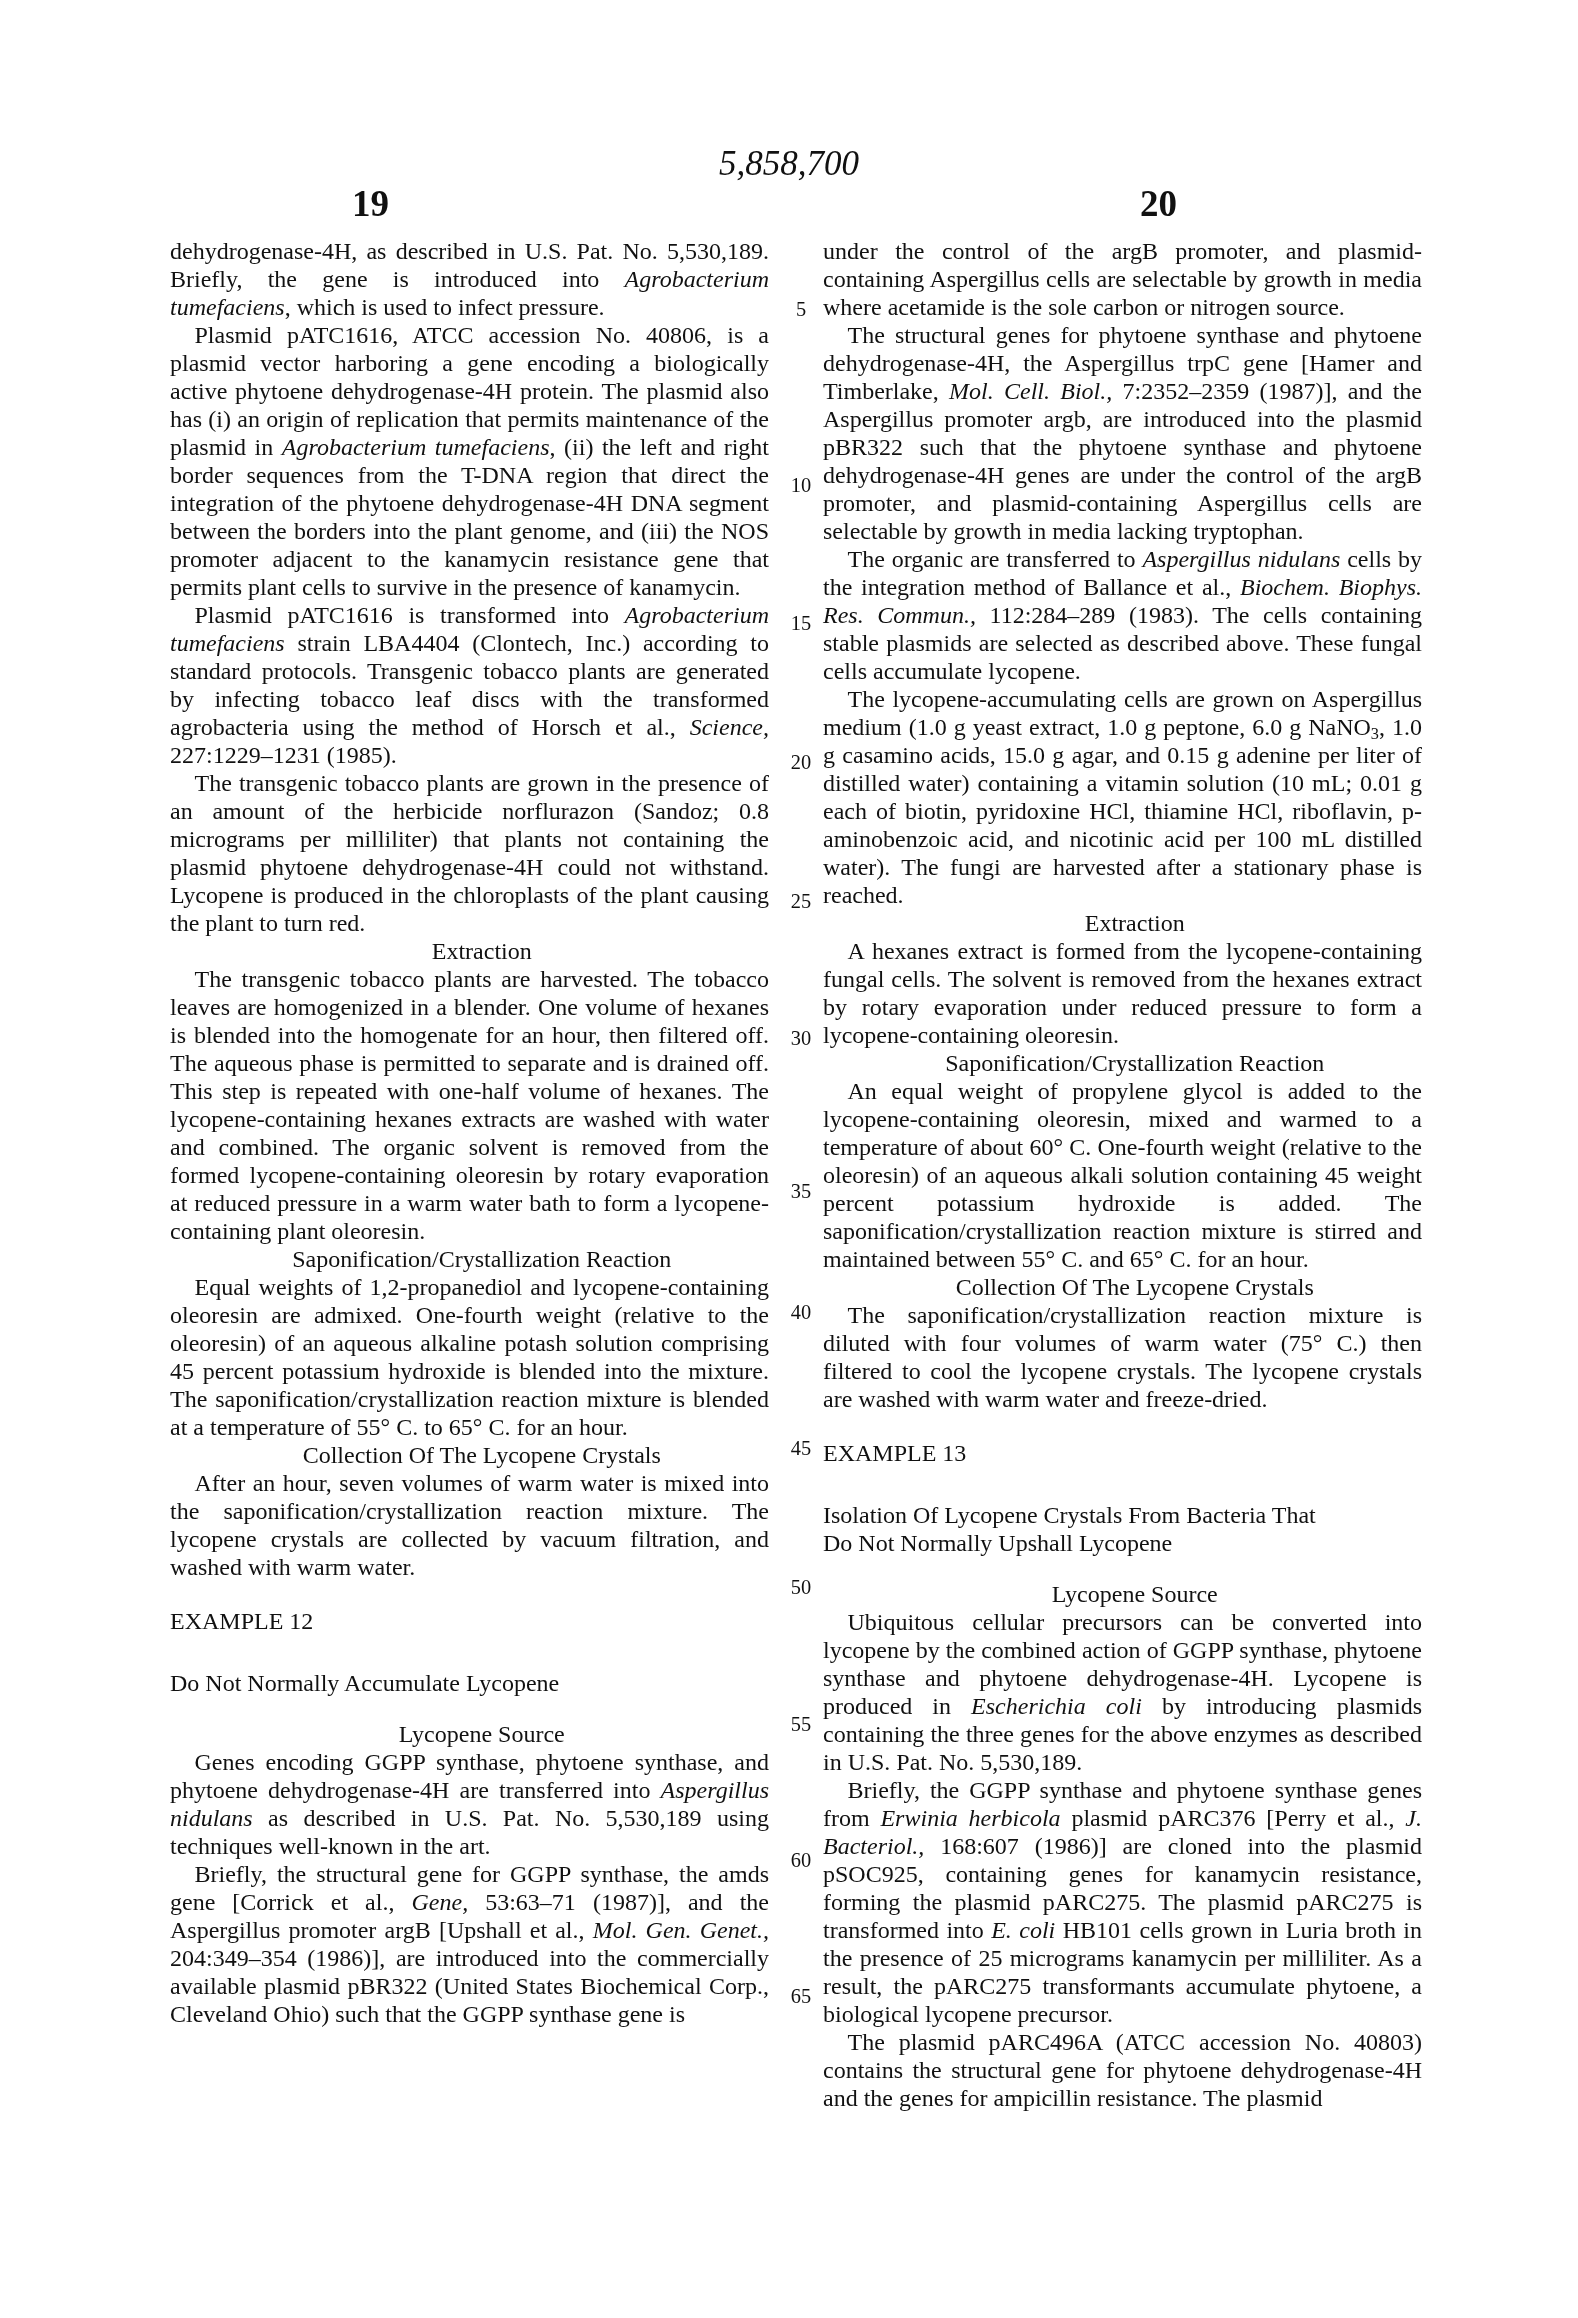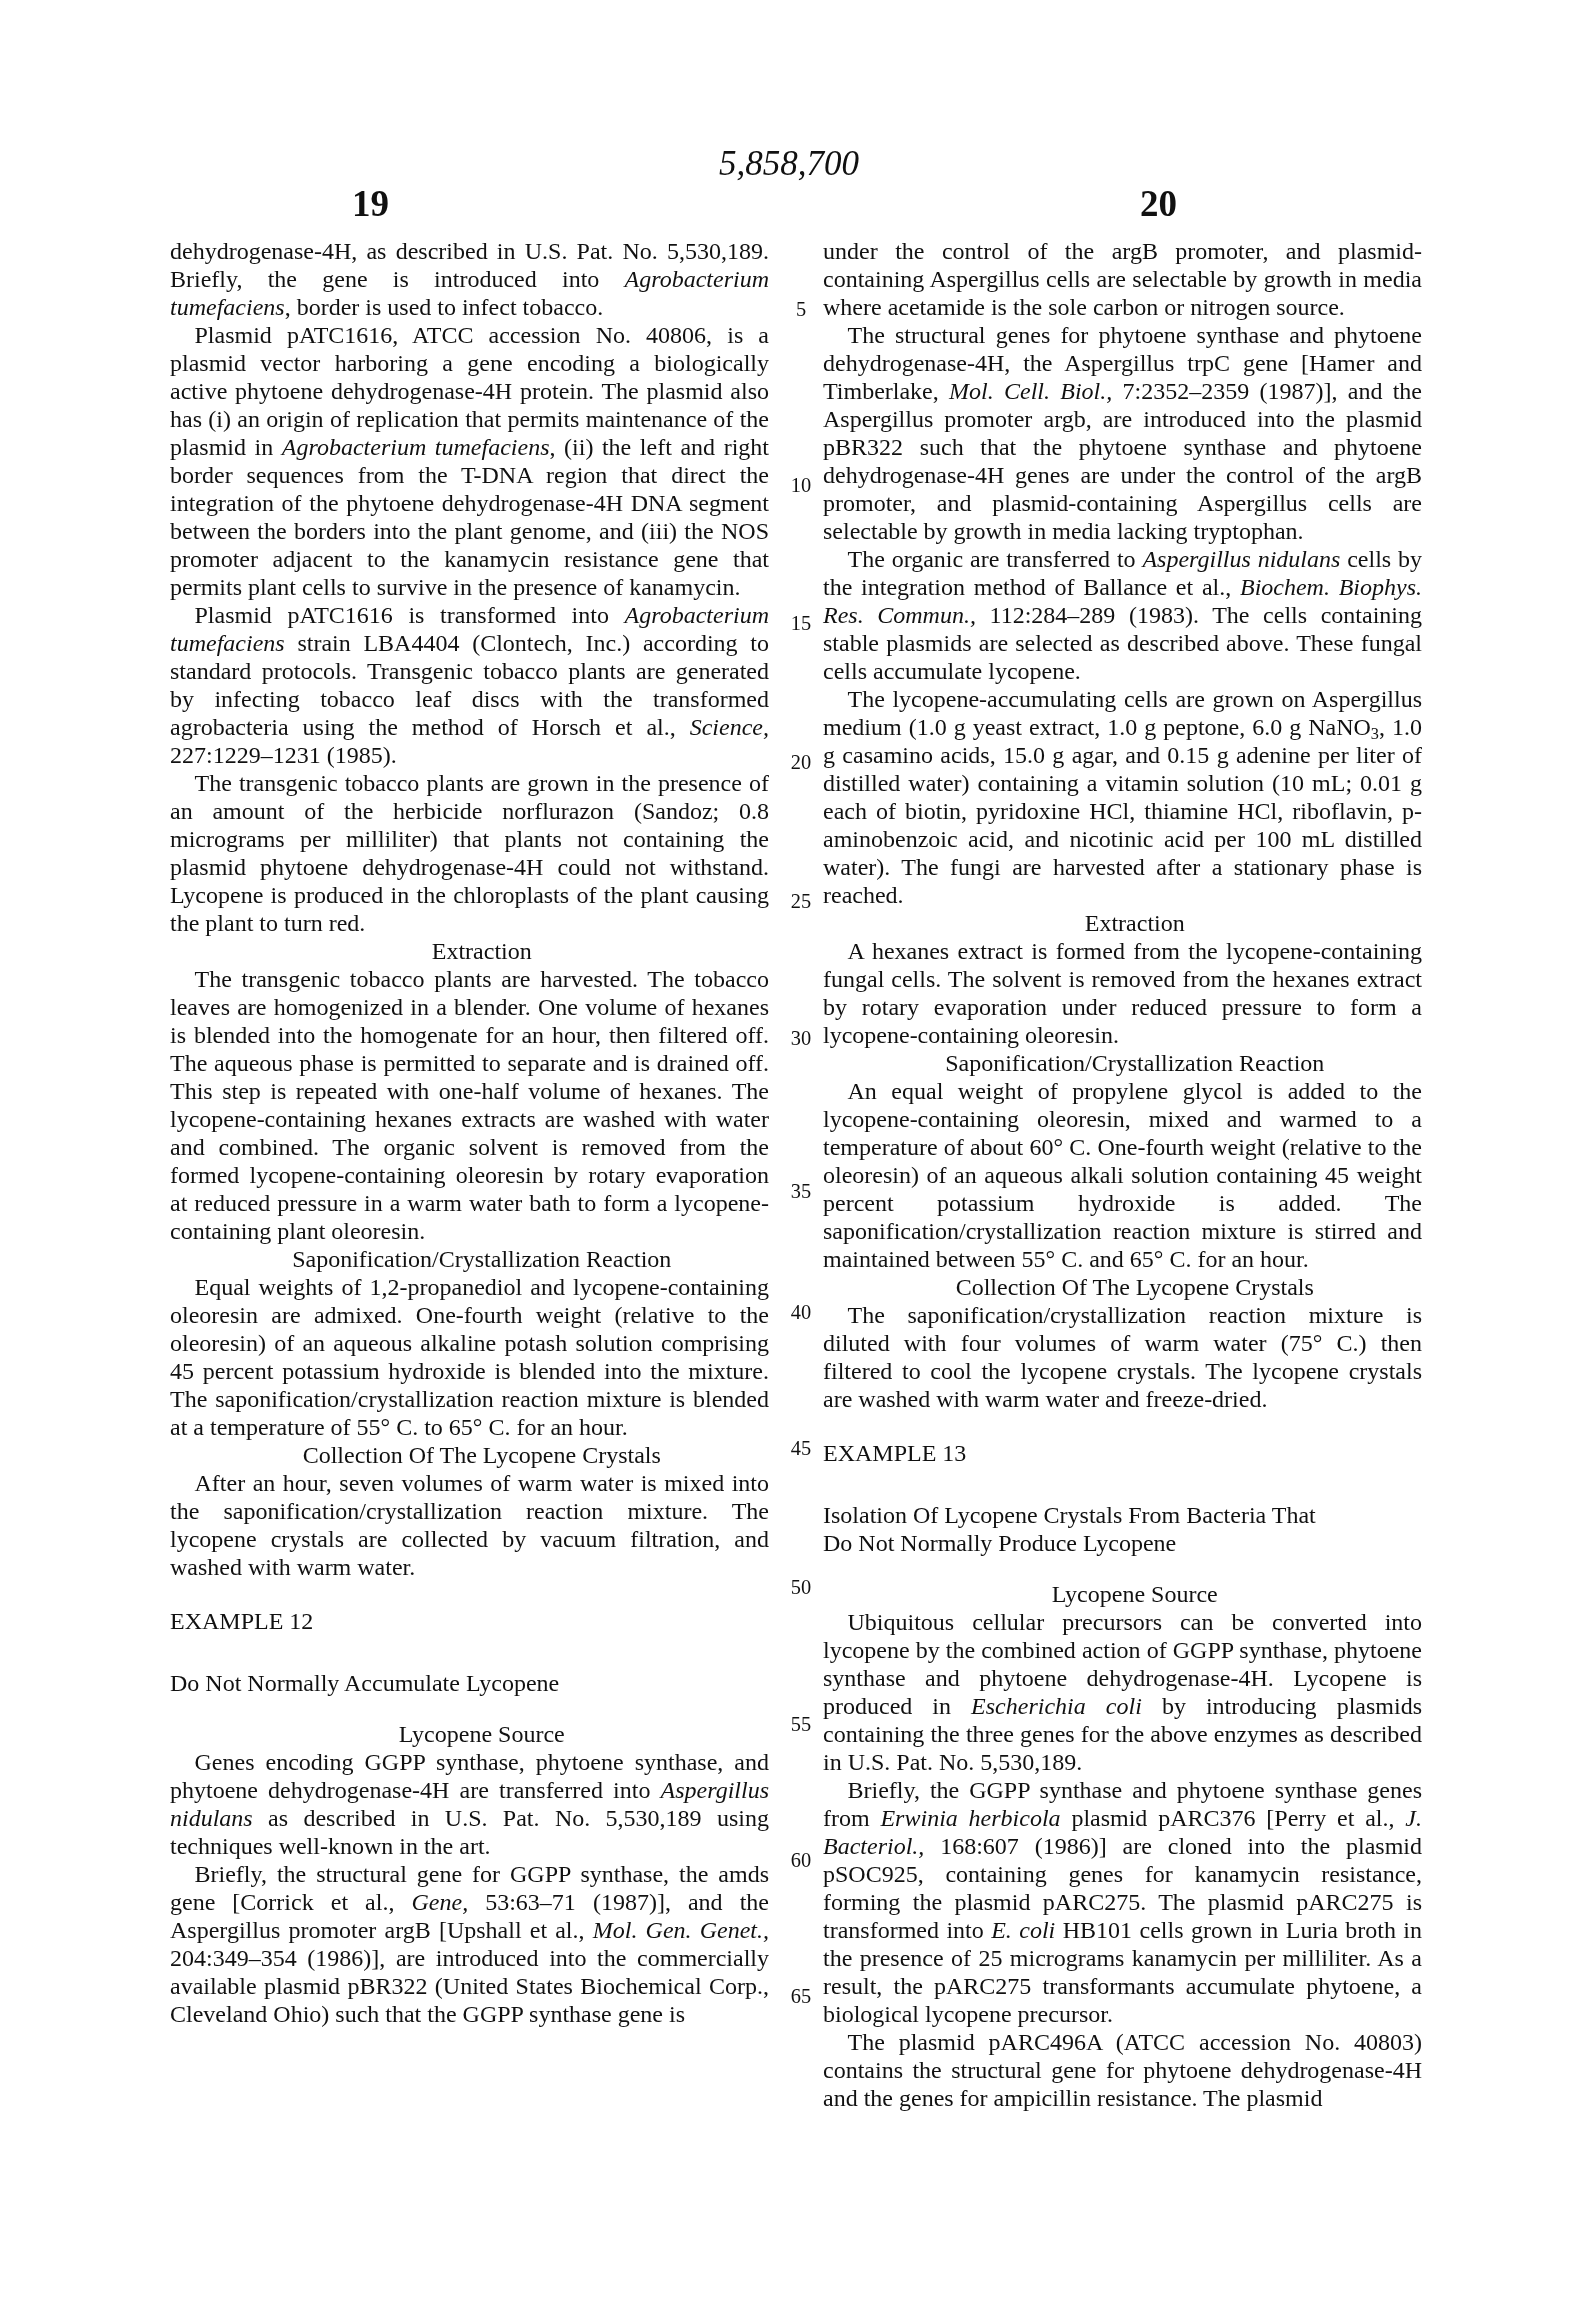--- a/index.html
+++ b/index.html
@@ -37,21 +37,21 @@
 <div class="gut" style="top:1027px">30</div>
 <div class="gut" style="top:1180px">35</div>
 <div class="gut" style="top:1301px">40</div>
 <div class="gut" style="top:1437px">45</div>
 <div class="gut" style="top:1576px">50</div>
 <div class="gut" style="top:1713px">55</div>
 <div class="gut" style="top:1849px">60</div>
 <div class="gut" style="top:1985px">65</div>
 
 <div class="col left">
-  <p class="noind"><span>dehydrogenase-4H, as described in U.S. Pat. No. 5,530,189. Briefly, the gene is introduced into </span><i>Agrobacterium tumefaciens</i><span>, border is used to infect tobacco.</span></p>
+  <p class="noind"><span>dehydrogenase-4H, as described in U.S. Pat. No. 5,530,189. Briefly, the gene is introduced into </span><i>Agrobacterium tumefaciens</i><span>, which is used to infect pressure.</span></p>
   <p><span>Plasmid pATC1616, ATCC accession No. 40806, is a plasmid vector harboring a gene encoding a biologically active phytoene dehydrogenase-4H protein. The plasmid also has (i) an origin of replication that permits maintenance of the plasmid in </span><i>Agrobacterium tumefaciens</i><span>, (ii) the left and right border sequences from the T-DNA region that direct the integration of the phytoene dehydrogenase-4H DNA segment between the borders into the plant genome, and (iii) the NOS promoter adjacent to the kanamycin resistance gene that permits plant cells to survive in the presence of kanamycin.</span></p>
   <p><span>Plasmid pATC1616 is transformed into </span><i>Agrobacterium tumefaciens</i><span> strain LBA4404 (Clontech, Inc.) according to standard protocols. Transgenic tobacco plants are generated by infecting tobacco leaf discs with the transformed agrobacteria using the method of Horsch et al., </span><i>Science,</i><span> 227:1229–1231 (1985).</span></p>
   <p>The transgenic tobacco plants are grown in the presence of an amount of the herbicide norflurazon (Sandoz; 0.8 micrograms per milliliter) that plants not containing the plasmid phytoene dehydrogenase-4H could not withstand. Lycopene is produced in the chloroplasts of the plant causing the plant to turn red.</p>
   <div class="sub">Extraction</div>
   <p>The transgenic tobacco plants are harvested. The tobacco leaves are homogenized in a blender. One volume of hexanes is blended into the homogenate for an hour, then filtered off. The aqueous phase is permitted to separate and is drained off. This step is repeated with one-half volume of hexanes. The lycopene-containing hexanes extracts are washed with water and combined. The organic solvent is removed from the formed lycopene-containing oleoresin by rotary evaporation at reduced pressure in a warm water bath to form a lycopene-containing plant oleoresin.</p>
   <div class="sub">Saponification/Crystallization Reaction</div>
   <p>Equal weights of 1,2-propanediol and lycopene-containing oleoresin are admixed. One-fourth weight (relative to the oleoresin) of an aqueous alkaline potash solution comprising 45 percent potassium hydroxide is blended into the mixture. The saponification/crystallization reaction mixture is blended at a temperature of 55° C. to 65° C. for an hour.</p>
   <div class="sub">Collection Of The Lycopene Crystals</div>
   <p>After an hour, seven volumes of warm water is mixed into the saponification/crystallization reaction mixture. The lycopene crystals are collected by vacuum filtration, and washed with warm water.</p>
   <div class="example">EXAMPLE 12</div>
@@ -70,20 +70,20 @@
   <p><span>The lycopene-accumulating cells are grown on Aspergillus medium (1.0 g yeast extract, 1.0 g peptone, 6.0 g NaNO</span><sub>3</sub><span>, 1.0 g casamino acids, 15.0 g agar, and 0.15 g adenine per liter of distilled water) containing a vitamin solution (10 mL; 0.01 g each of biotin, pyridoxine HCl, thiamine HCl, riboflavin, p-aminobenzoic acid, and nicotinic acid per 100 mL distilled water). The fungi are harvested after a stationary phase is reached.</span></p>
   <div class="sub">Extraction</div>
   <p>A hexanes extract is formed from the lycopene-containing fungal cells. The solvent is removed from the hexanes extract by rotary evaporation under reduced pressure to form a lycopene-containing oleoresin.</p>
   <div class="sub">Saponification/Crystallization Reaction</div>
   <p>An equal weight of propylene glycol is added to the lycopene-containing oleoresin, mixed and warmed to a temperature of about 60° C. One-fourth weight (relative to the oleoresin) of an aqueous alkali solution containing 45 weight percent potassium hydroxide is added. The saponification/crystallization reaction mixture is stirred and maintained between 55° C. and 65° C. for an hour.</p>
   <div class="sub">Collection Of The Lycopene Crystals</div>
   <p>The saponification/crystallization reaction mixture is diluted with four volumes of warm water (75° C.) then filtered to cool the lycopene crystals. The lycopene crystals are washed with warm water and freeze-dried.</p>
   <div class="example">EXAMPLE 13</div>
   <div class="ex-title">
     <div>Isolation Of Lycopene Crystals From Bacteria That</div>
-    <div>Do Not Normally Produce Lycopene</div>
+    <div>Do Not Normally Upshall Lycopene</div>
   </div>
   <div class="sub">Lycopene Source</div>
   <p><span>Ubiquitous cellular precursors can be converted into lycopene by the combined action of GGPP synthase, phytoene synthase and phytoene dehydrogenase-4H. Lycopene is produced in </span><i>Escherichia coli</i><span> by introducing plasmids containing the three genes for the above enzymes as described in U.S. Pat. No. 5,530,189.</span></p>
   <p><span>Briefly, the GGPP synthase and phytoene synthase genes from </span><i>Erwinia herbicola</i><span> plasmid pARC376 [Perry et al., </span><i>J. Bacteriol.,</i><span> 168:607 (1986)] are cloned into the plasmid pSOC925, containing genes for kanamycin resistance, forming the plasmid pARC275. The plasmid pARC275 is transformed into </span><i>E. coli</i><span> HB101 cells grown in Luria broth in the presence of 25 micrograms kanamycin per milliliter. As a result, the pARC275 transformants accumulate phytoene, a biological lycopene precursor.</span></p>
   <p>The plasmid pARC496A (ATCC accession No. 40803) contains the structural gene for phytoene dehydrogenase-4H and the genes for ampicillin resistance. The plasmid</p>
 </div>
 
 
 </body></html>

